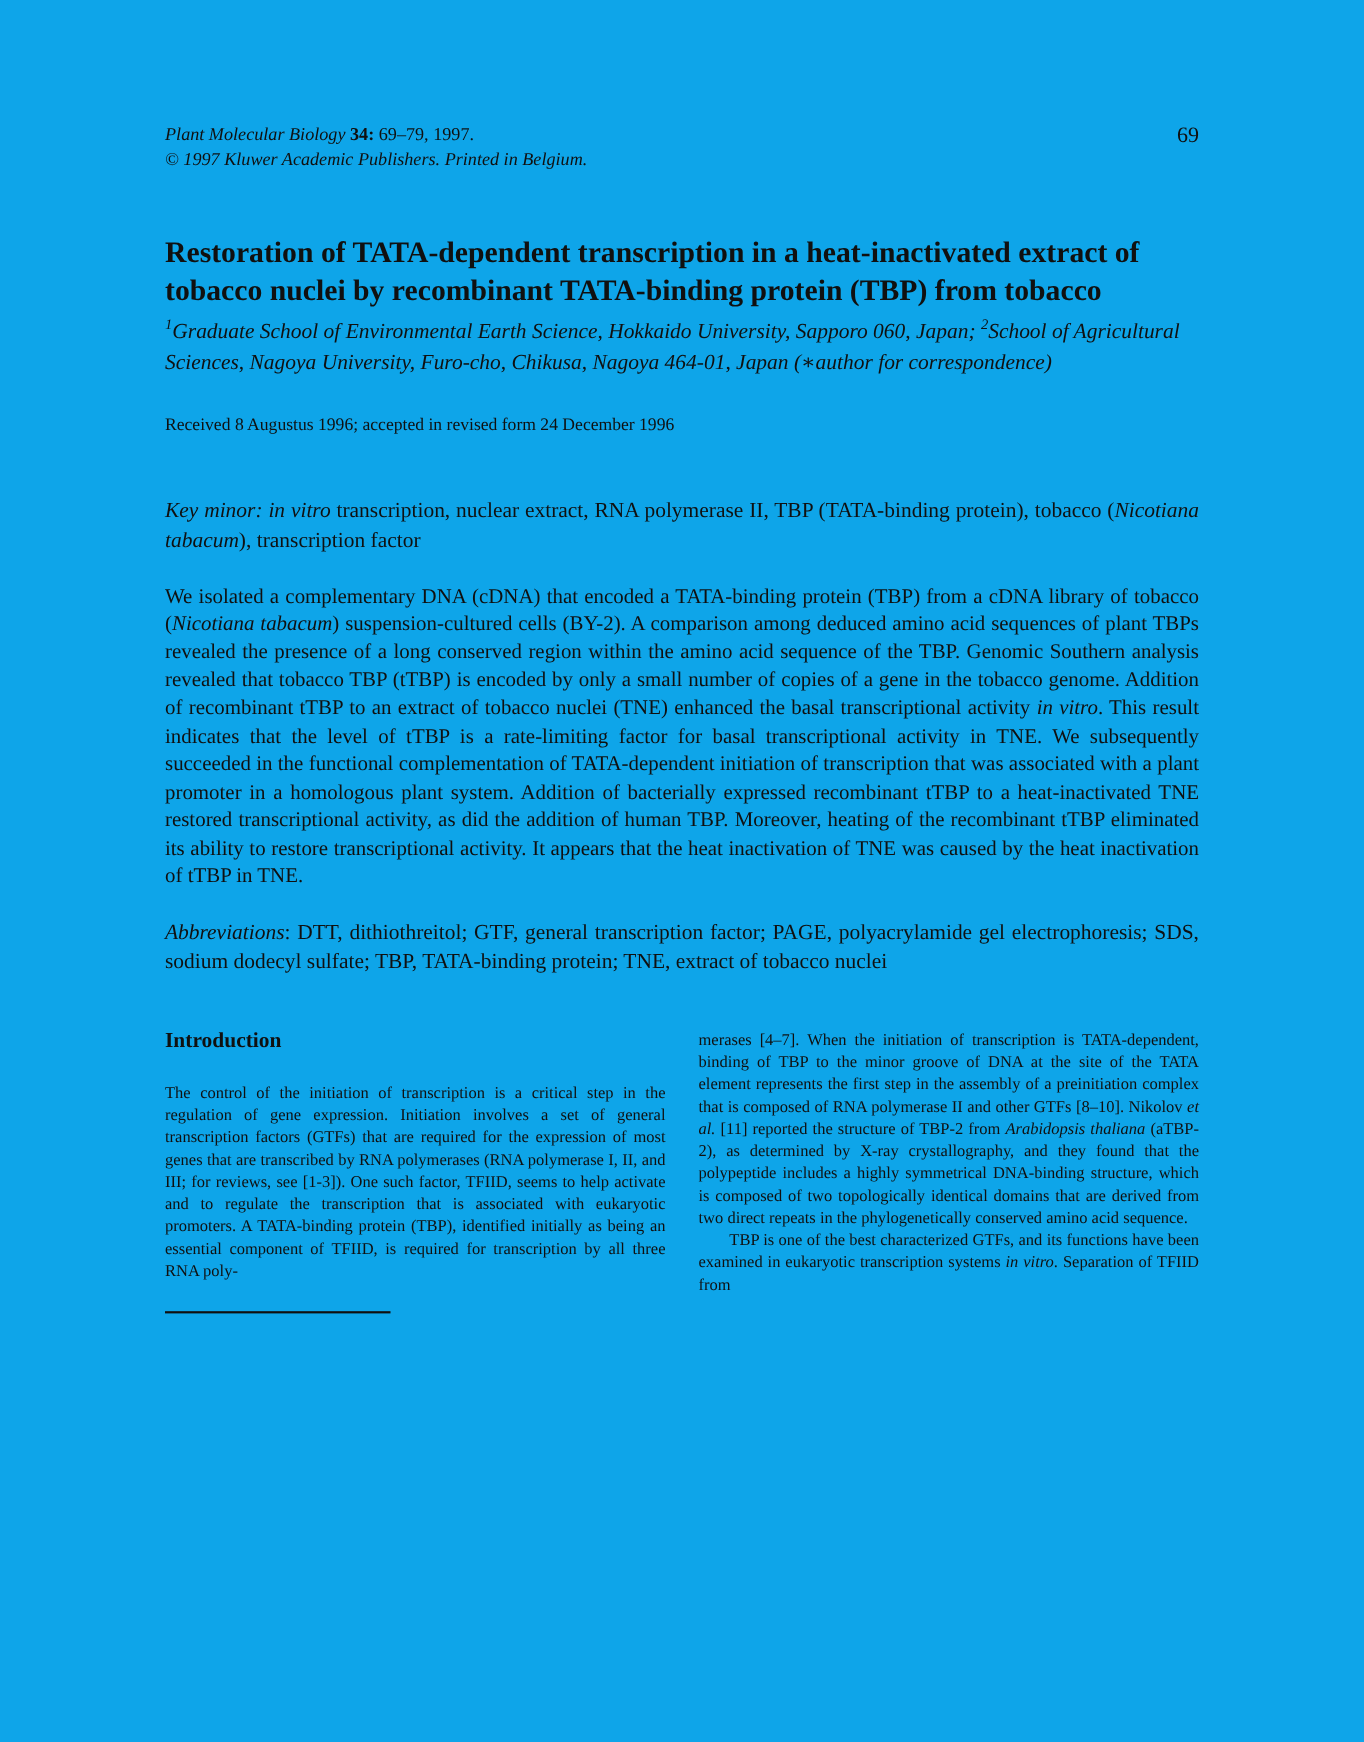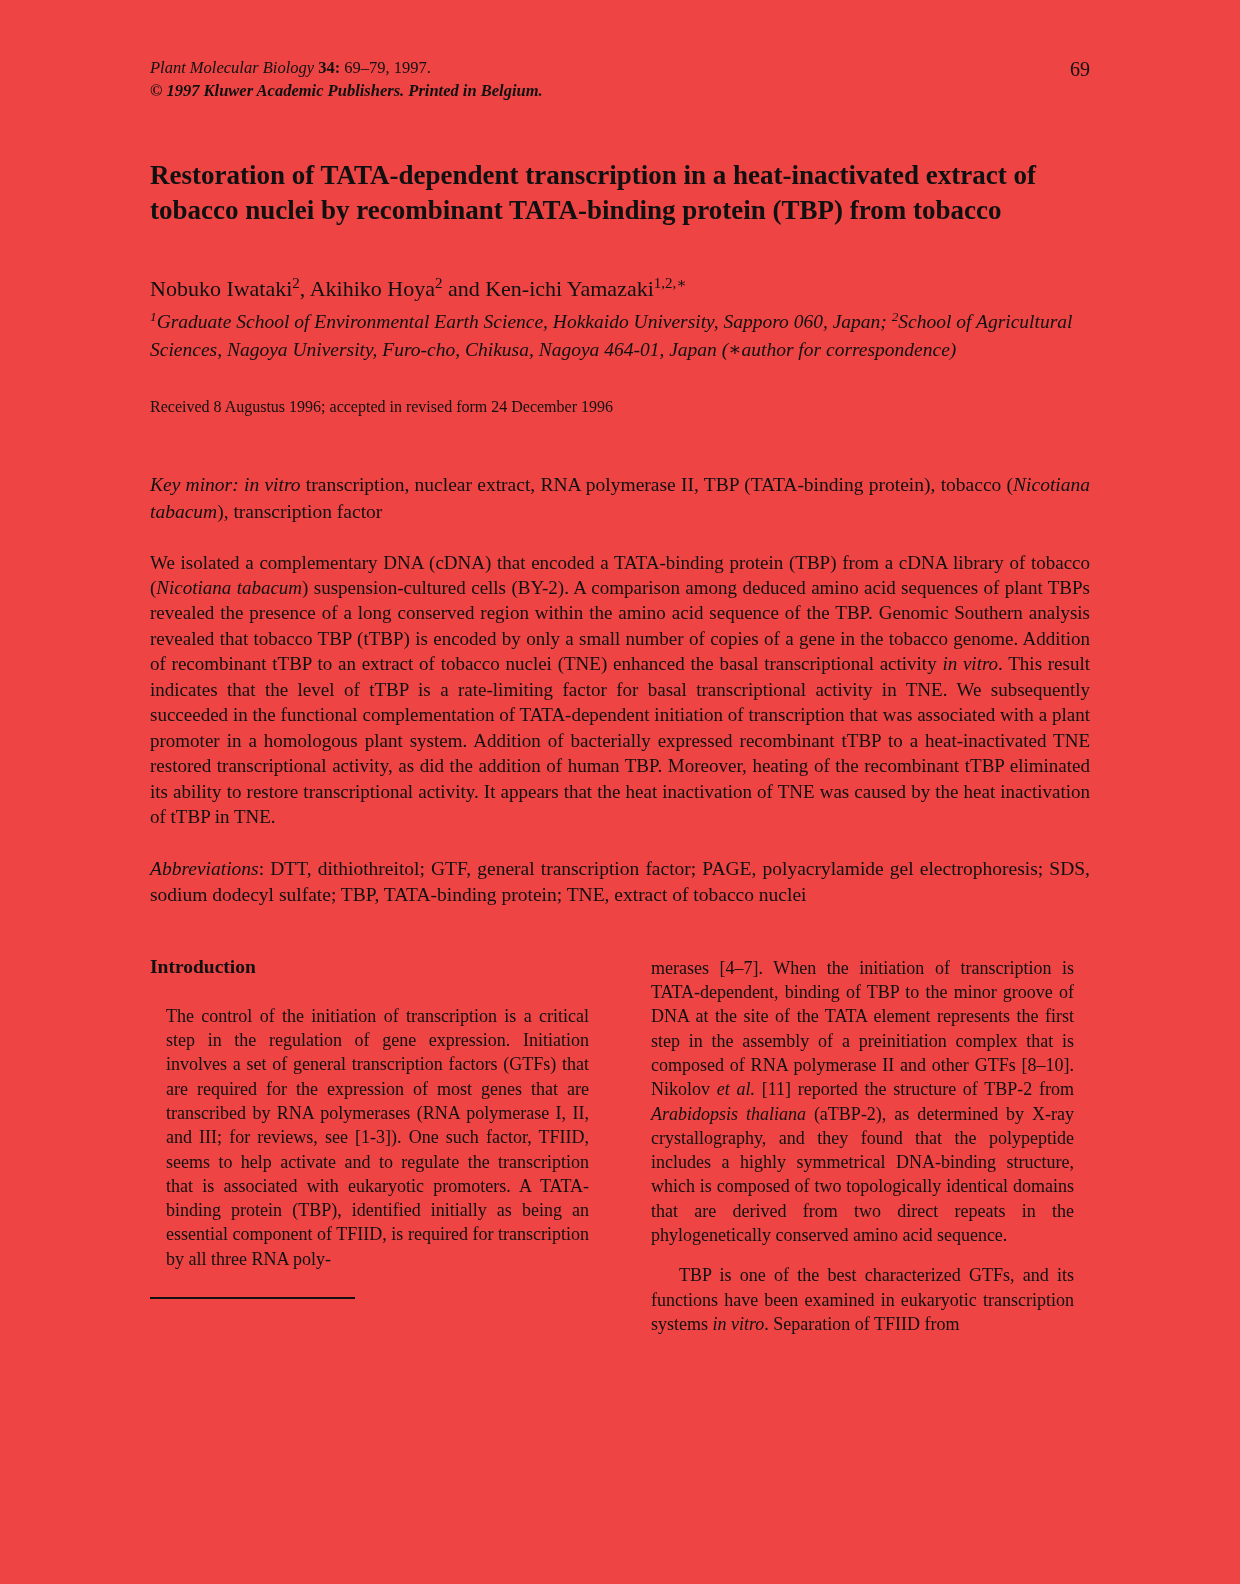--- a/index.html
+++ b/index.html
@@ -1,60 +1,59 @@
 <!DOCTYPE html>
 <html><head>
 <meta charset="utf-8">
 <style>
   html, body { margin: 0; padding: 0; background: #e8e8e8; }
   body { font-family: "Liberation Serif", "DejaVu Serif", serif; color: #101010; }
   .page {
     width: 1240px; height: 1584px; box-sizing: border-box;
-    margin: 0 auto; background: #ef4444; position: relative;
-    padding: 56px 150px 0 150px; overflow: hidden;
+    margin: 0 auto; background: #0ea5e9; position: relative;
+    padding: 110px 150px 0 150px; overflow: hidden;
   }
   .hdr { display: flex; justify-content: space-between; align-items: flex-start; }
   .hdr-left { font-size: 16.5px; line-height: 1.4; }
   .pageno { font-size: 20px; padding-top: 2px; }
   .title { font-size: 27px; font-weight: bold; line-height: 1.3; margin: 56px 0 0 0; }
   .authors { font-size: 22px; margin-top: 48px; }
   .affil { font-size: 19.5px; line-height: 1.42; margin-top: 6px; }
   .received { font-size: 16px; margin-top: 34px; }
   .keywords { font-size: 19.5px; line-height: 1.38; margin-top: 56px; text-align: justify; }
   .abs-head { font-size: 20px; font-weight: bold; margin-top: 62px; }
   .abs-body { font-size: 19px; line-height: 1.34; margin-top: 24px; text-align: justify; }
   .abbrev { font-size: 19.5px; line-height: 1.34; margin-top: 26px; text-align: justify; }
   .cols { display: flex; gap: 30px; margin-top: 48px; }
   .col { flex: 1; min-width: 0; }
   .sec-head { font-size: 19.5px; font-weight: bold; }
-  .body-p { font-size: 18px; line-height: 1.35; text-align: justify; margin: 16px; }
+  .body-p { font-size: 15px; line-height: 1.35; text-align: justify; margin: 0; }
   .col-left .body-p { margin-top: 26px; }
   .col-right .body-p.first { margin-top: 0; }
   .p-indent { text-indent: 28px; }
   .fn { margin-top: 26px; }
   .fn-rule { width: 205px; height: 2px; background: #101010; }
   .fn-text { font-size: 15.5px; line-height: 1.32; text-align: justify; margin: 8px 0 0 0; text-indent: 30px; }
   sup { font-size: 0.68em; line-height: 0; }
 </style>
 </head>
 <body>
 
 <div class="page">
 
   <div class="hdr">
     <div class="hdr-left">
       <div><span style="font-style: italic;">Plant Molecular Biology</span><span>  </span><span style="font-weight: bold;">34:</span><span> 69–79, 1997.</span></div>
-      <div><span style="font-style: italic; font-weight: bold;">© 1997 Kluwer Academic Publishers.  Printed in Belgium.</span></div>
+      <div><span style="font-style: italic;">© 1997 Kluwer Academic Publishers.  Printed in Belgium.</span></div>
     </div>
     <div class="pageno">69</div>
   </div>
 
   <h1 class="title">Restoration of TATA-dependent transcription in a heat-inactivated extract of tobacco nuclei by recombinant TATA-binding protein (TBP) from tobacco</h1>
 
-  <div class="authors"><span>Nobuko Iwataki</span><sup>2</sup><span>, Akihiko Hoya</span><sup>2</sup><span> and Ken-ichi Yamazaki</span><sup>1,2,∗</sup></div>
 
   <div class="affil"><sup style="font-style: italic;">1</sup><span style="font-style: italic;">Graduate School of Environmental Earth Science, Hokkaido University, Sapporo 060, Japan; </span><sup style="font-style: italic;">2</sup><span style="font-style: italic;">School of Agricultural Sciences, Nagoya University, Furo-cho, Chikusa, Nagoya 464-01, Japan (∗</span><span style="font-style: italic;">author for correspondence)</span></div>
 
   <div class="received">Received 8 Augustus 1996; accepted in revised form 24 December 1996</div>
 
   <div class="keywords"><span style="font-style: italic;">Key minor:  in vitro</span><span> transcription, nuclear extract, RNA polymerase II, TBP (TATA-binding protein), tobacco (</span><span style="font-style: italic;">Nicotiana tabacum</span><span>), transcription factor</span></div>
 
 
   <div class="abs-body"><span>We isolated a complementary DNA (cDNA) that encoded a TATA-binding protein (TBP) from a cDNA library of tobacco (</span><span style="font-style: italic;">Nicotiana tabacum</span><span>) suspension-cultured cells (BY-2). A comparison among deduced amino acid sequences of plant TBPs revealed the presence of a long conserved region within the amino acid sequence of the TBP. Genomic Southern analysis revealed that tobacco TBP (tTBP) is encoded by only a small number of copies of a gene in the tobacco genome. Addition of recombinant tTBP to an extract of tobacco nuclei (TNE) enhanced the basal transcriptional activity </span><span style="font-style: italic;">in vitro</span><span>. This result indicates that the level of tTBP is a rate-limiting factor for basal transcriptional activity in TNE. We subsequently succeeded in the functional complementation of TATA-dependent initiation of transcription that was associated with a plant promoter in a homologous plant system. Addition of bacterially expressed recombinant tTBP to a heat-inactivated TNE restored transcriptional activity, as did the addition of human TBP. Moreover, heating of the recombinant tTBP eliminated its ability to restore transcriptional activity. It appears that the heat inactivation of TNE was caused by the heat inactivation of tTBP in TNE.</span></div>
 

